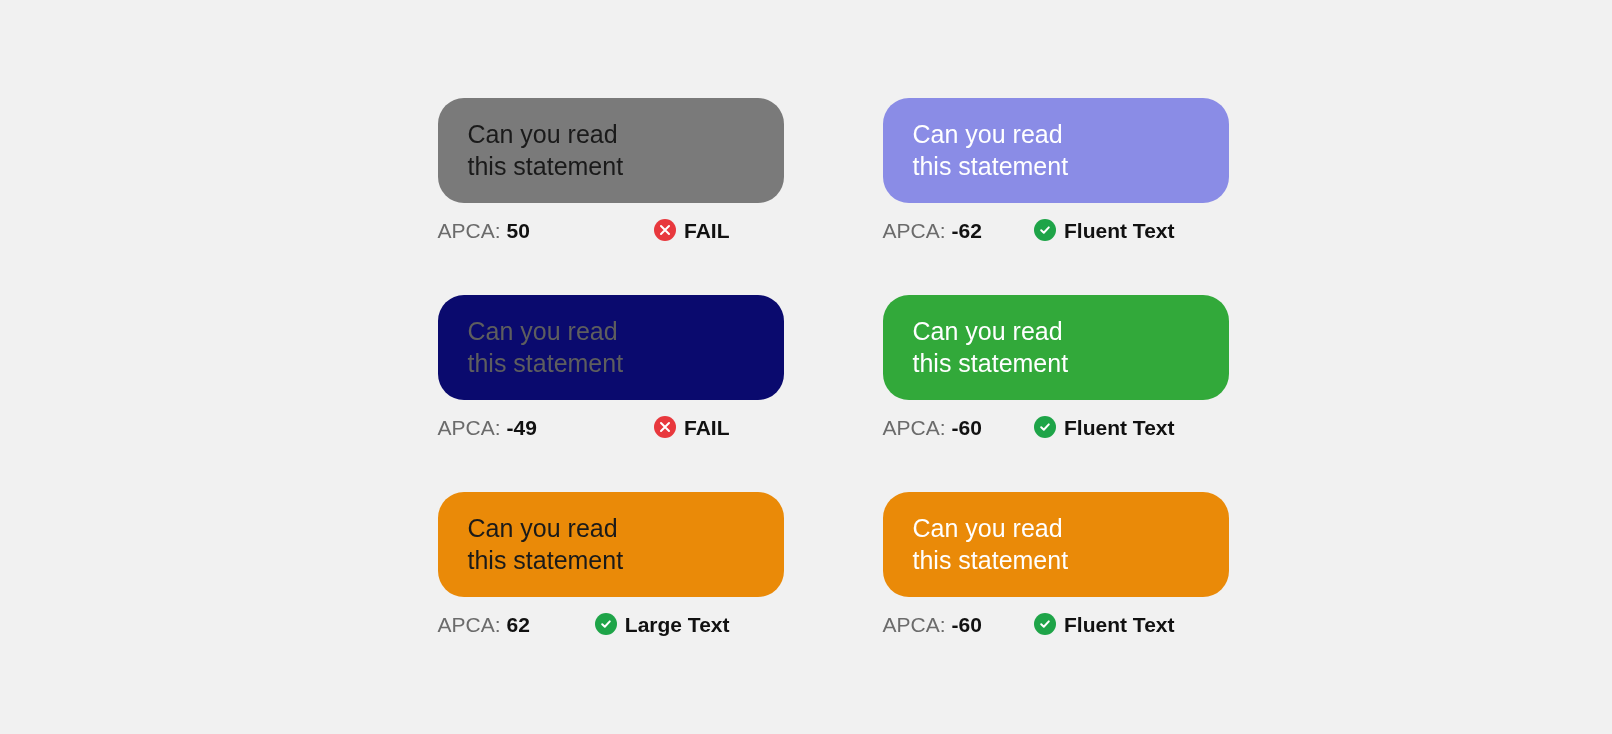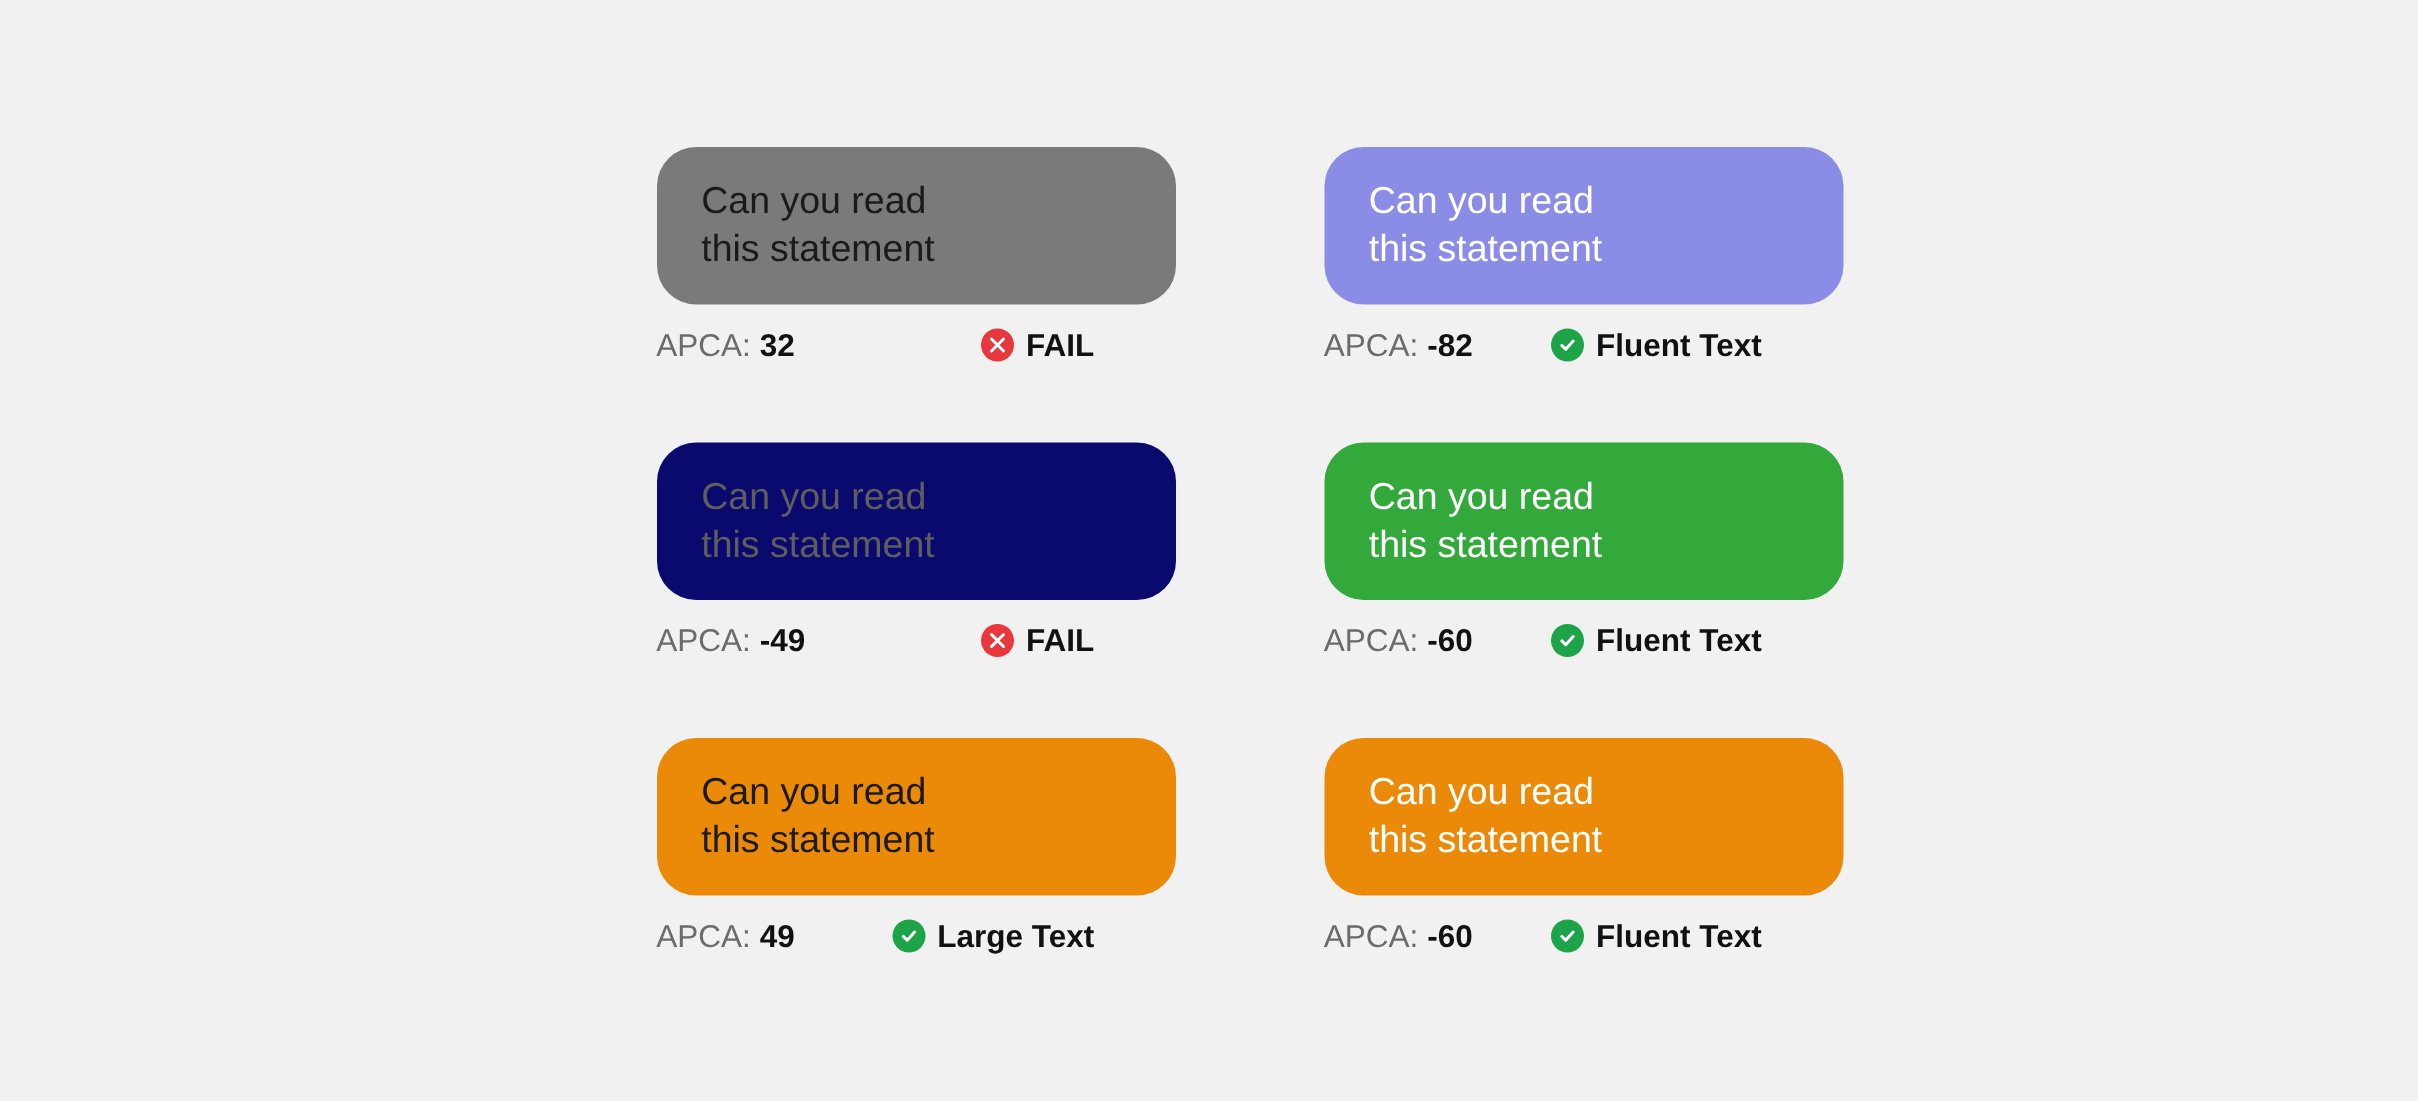--- a/index.html
+++ b/index.html
@@ -66,42 +66,42 @@
 <div class="grid">
 
   <div class="card">
     <div class="swatch" style="background:#7a7a7a;color:#1a1a1a;">
       <span class="swatch-line">Can you read</span>
       <span class="swatch-line">this statement</span>
     </div>
     <div class="meta">
       <div class="apca-group">
         <span class="apca-label">APCA:</span>
-        <span class="apca-value">32</span>
+        <span class="apca-value">50</span>
       </div>
       <div class="status-group">
         <span class="status-icon fail">
           <svg viewBox="0 0 12 12">
               <path d="M2 2 L10 10 M10 2 L2 10" stroke="#fff" stroke-width="2" stroke-linecap="round" fill="none"></path>
             </svg>
         </span>
         <span class="status-label">FAIL</span>
       </div>
     </div>
   </div>
 
   <div class="card">
     <div class="swatch" style="background:#8a8ce6;color:#ffffff;">
       <span class="swatch-line">Can you read</span>
       <span class="swatch-line">this statement</span>
     </div>
     <div class="meta">
       <div class="apca-group">
         <span class="apca-label">APCA:</span>
-        <span class="apca-value">-82</span>
+        <span class="apca-value">-62</span>
       </div>
       <div class="status-group">
         <span class="status-icon pass">
           <svg viewBox="0 0 12 12">
               <path d="M2.2 6.3 L4.8 8.8 L9.8 3.4" stroke="#fff" stroke-width="2" stroke-linecap="round" stroke-linejoin="round" fill="none"></path>
             </svg>
         </span>
         <span class="status-label">Fluent Text</span>
       </div>
     </div>
@@ -150,21 +150,21 @@
   </div>
 
   <div class="card">
     <div class="swatch" style="background:#ea8a08;color:#1a1a1a;">
       <span class="swatch-line">Can you read</span>
       <span class="swatch-line">this statement</span>
     </div>
     <div class="meta">
       <div class="apca-group">
         <span class="apca-label">APCA:</span>
-        <span class="apca-value">49</span>
+        <span class="apca-value">62</span>
       </div>
       <div class="status-group">
         <span class="status-icon pass">
           <svg viewBox="0 0 12 12">
               <path d="M2.2 6.3 L4.8 8.8 L9.8 3.4" stroke="#fff" stroke-width="2" stroke-linecap="round" stroke-linejoin="round" fill="none"></path>
             </svg>
         </span>
         <span class="status-label">Large Text</span>
       </div>
     </div>

